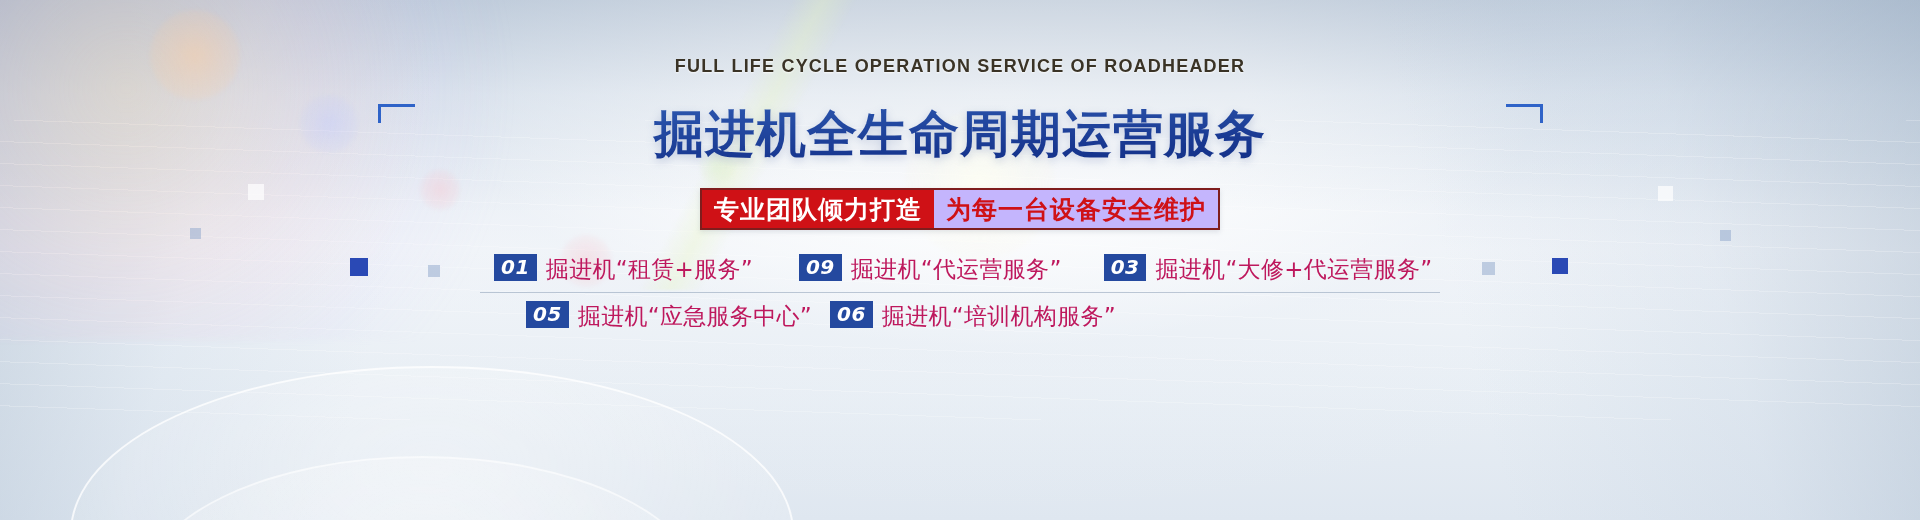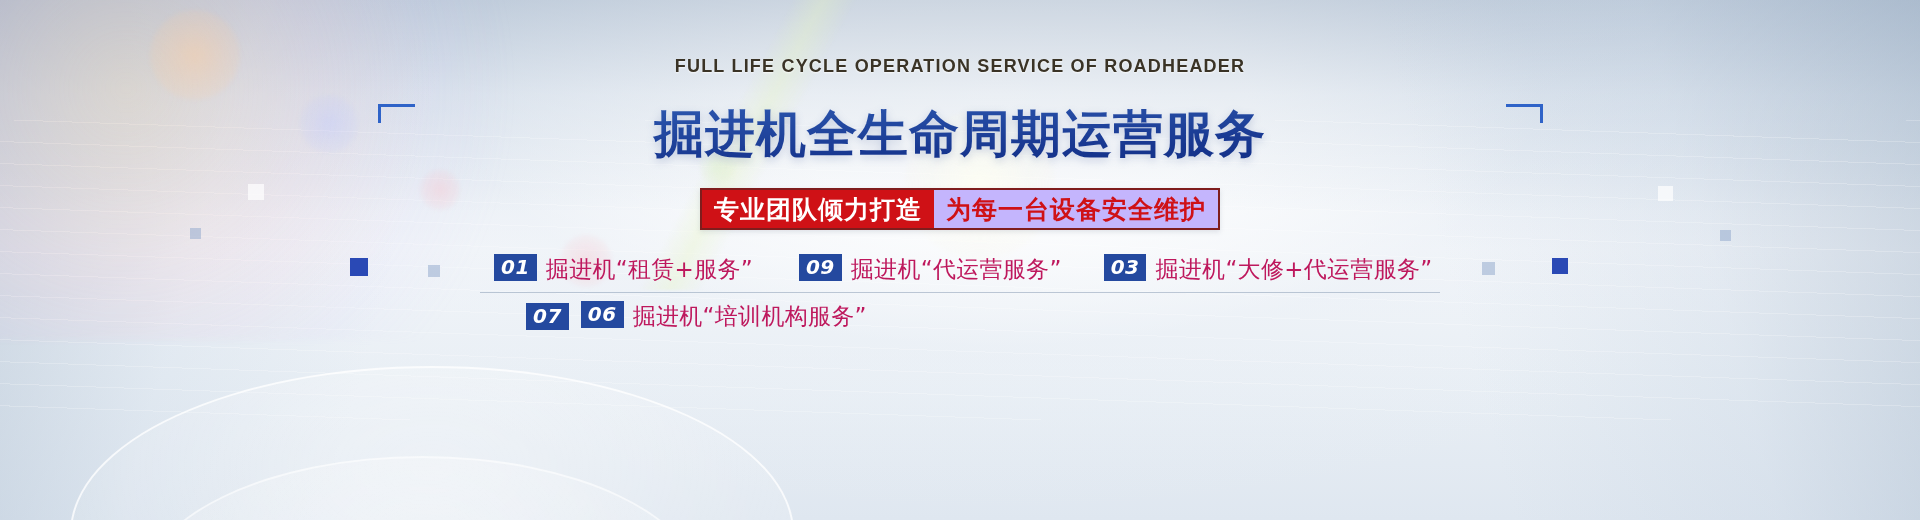--- a/index.html
+++ b/index.html
@@ -253,21 +253,21 @@
     font-family: "DejaVu Sans", "Liberation Sans", sans-serif;
     letter-spacing: 0.3px;
   }
 
   
   .row1 .c1 { margin-left: 14px; }
   .row1 .c2 { margin-left: 46px; }
   .row1 .c3 { margin-left: 42px; }
   .row2 .c1 { margin-left: 14px; }
   .row2 .c2 { margin-left: 46px; }
-  .row2 .c3 { margin-left: 12px; }
+  .row2 .c3 { margin-left: 18px; }
 </style>
 </head>
 <body>
 
 <div class="banner">
 
   <div class="bg-base"></div>
   <div class="bg-ceiling"></div>
 
   <div class="ribbon r1"></div>
@@ -329,21 +329,22 @@
           <span class="svc-label">掘进机“代运营服务”</span>
         </div>
         <div class="svc-item c3">
           <span class="svc-num">03</span>
           <span class="svc-label">掘进机“大修+代运营服务”</span>
         </div>
       </div>
 
       <div class="svc-row row2">
         <div class="svc-item c2">
-          <span class="svc-num">07</span>
+          <span class="svc-num">05</span>
+          <span class="svc-label">掘进机“应急服务中心”</span>
         </div>
         <div class="svc-item c3">
           <span class="svc-num">06</span>
           <span class="svc-label">掘进机“培训机构服务”</span>
         </div>
       </div>
 
     </div>
   </div>
 </div>

